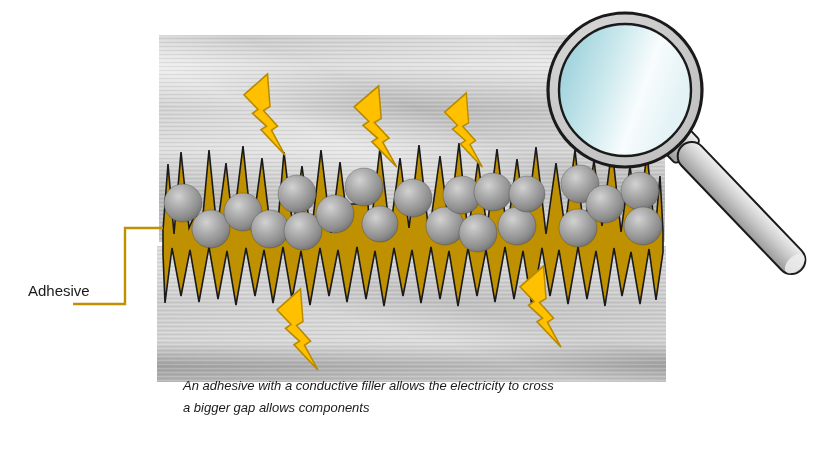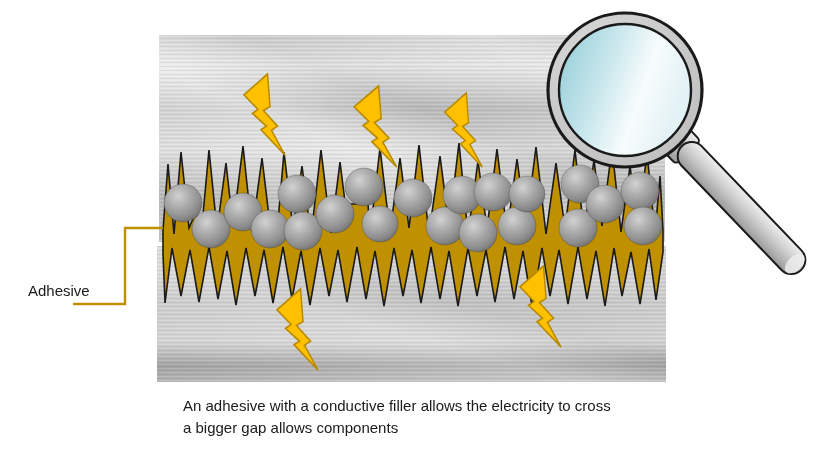--- a/index.html
+++ b/index.html
@@ -9,22 +9,22 @@
     font-family:"Liberation Sans",sans-serif;
     overflow:hidden;
     padding-left:18px;
   }
   .stage svg{position:absolute;left:0;top:0;}
   .adhesive-label{
     position:absolute;left:28px;top:282px;
     font-size:15px;color:var(--text,#1A1A1A);
   }
   .caption{
-    position:absolute;left:183px;top:395px;
-    font-size:15px;line-height:22px;color:var(--text,#1A1A1A);
+    position:absolute;left:183px;top:375px;
+    font-size:13px;line-height:22px;color:var(--text,#1A1A1A);font-style:italic;
   }
   .gold-poly{fill:var(--adhesive-gold,#BF9000);stroke:var(--outline,#1A1A1A);stroke-width:1.6;stroke-linejoin:miter;}
   .bolt{fill:var(--bolt-fill,#FFC000);stroke:var(--bolt-stroke,#B88A00);stroke-width:3;stroke-linejoin:miter;}
   .connector{fill:none;stroke:var(--connector-gold,#BF9000);stroke-width:2.4;}
   .sphere{fill:url(#sphereGrad);stroke:rgba(40,40,40,0.35);stroke-width:0.8;}
   .rim{fill:url(#rimGrad);stroke:var(--outline,#1A1A1A);stroke-width:3.2;}
   .glass{fill:url(#lensGrad);stroke:var(--outline,#1A1A1A);stroke-width:2.4;}
   .handle{fill:url(#handleGrad);stroke:var(--outline,#1A1A1A);stroke-width:2;}
   .collar{fill:url(#handleGrad);stroke:var(--outline,#1A1A1A);stroke-width:2;}
 </style>

